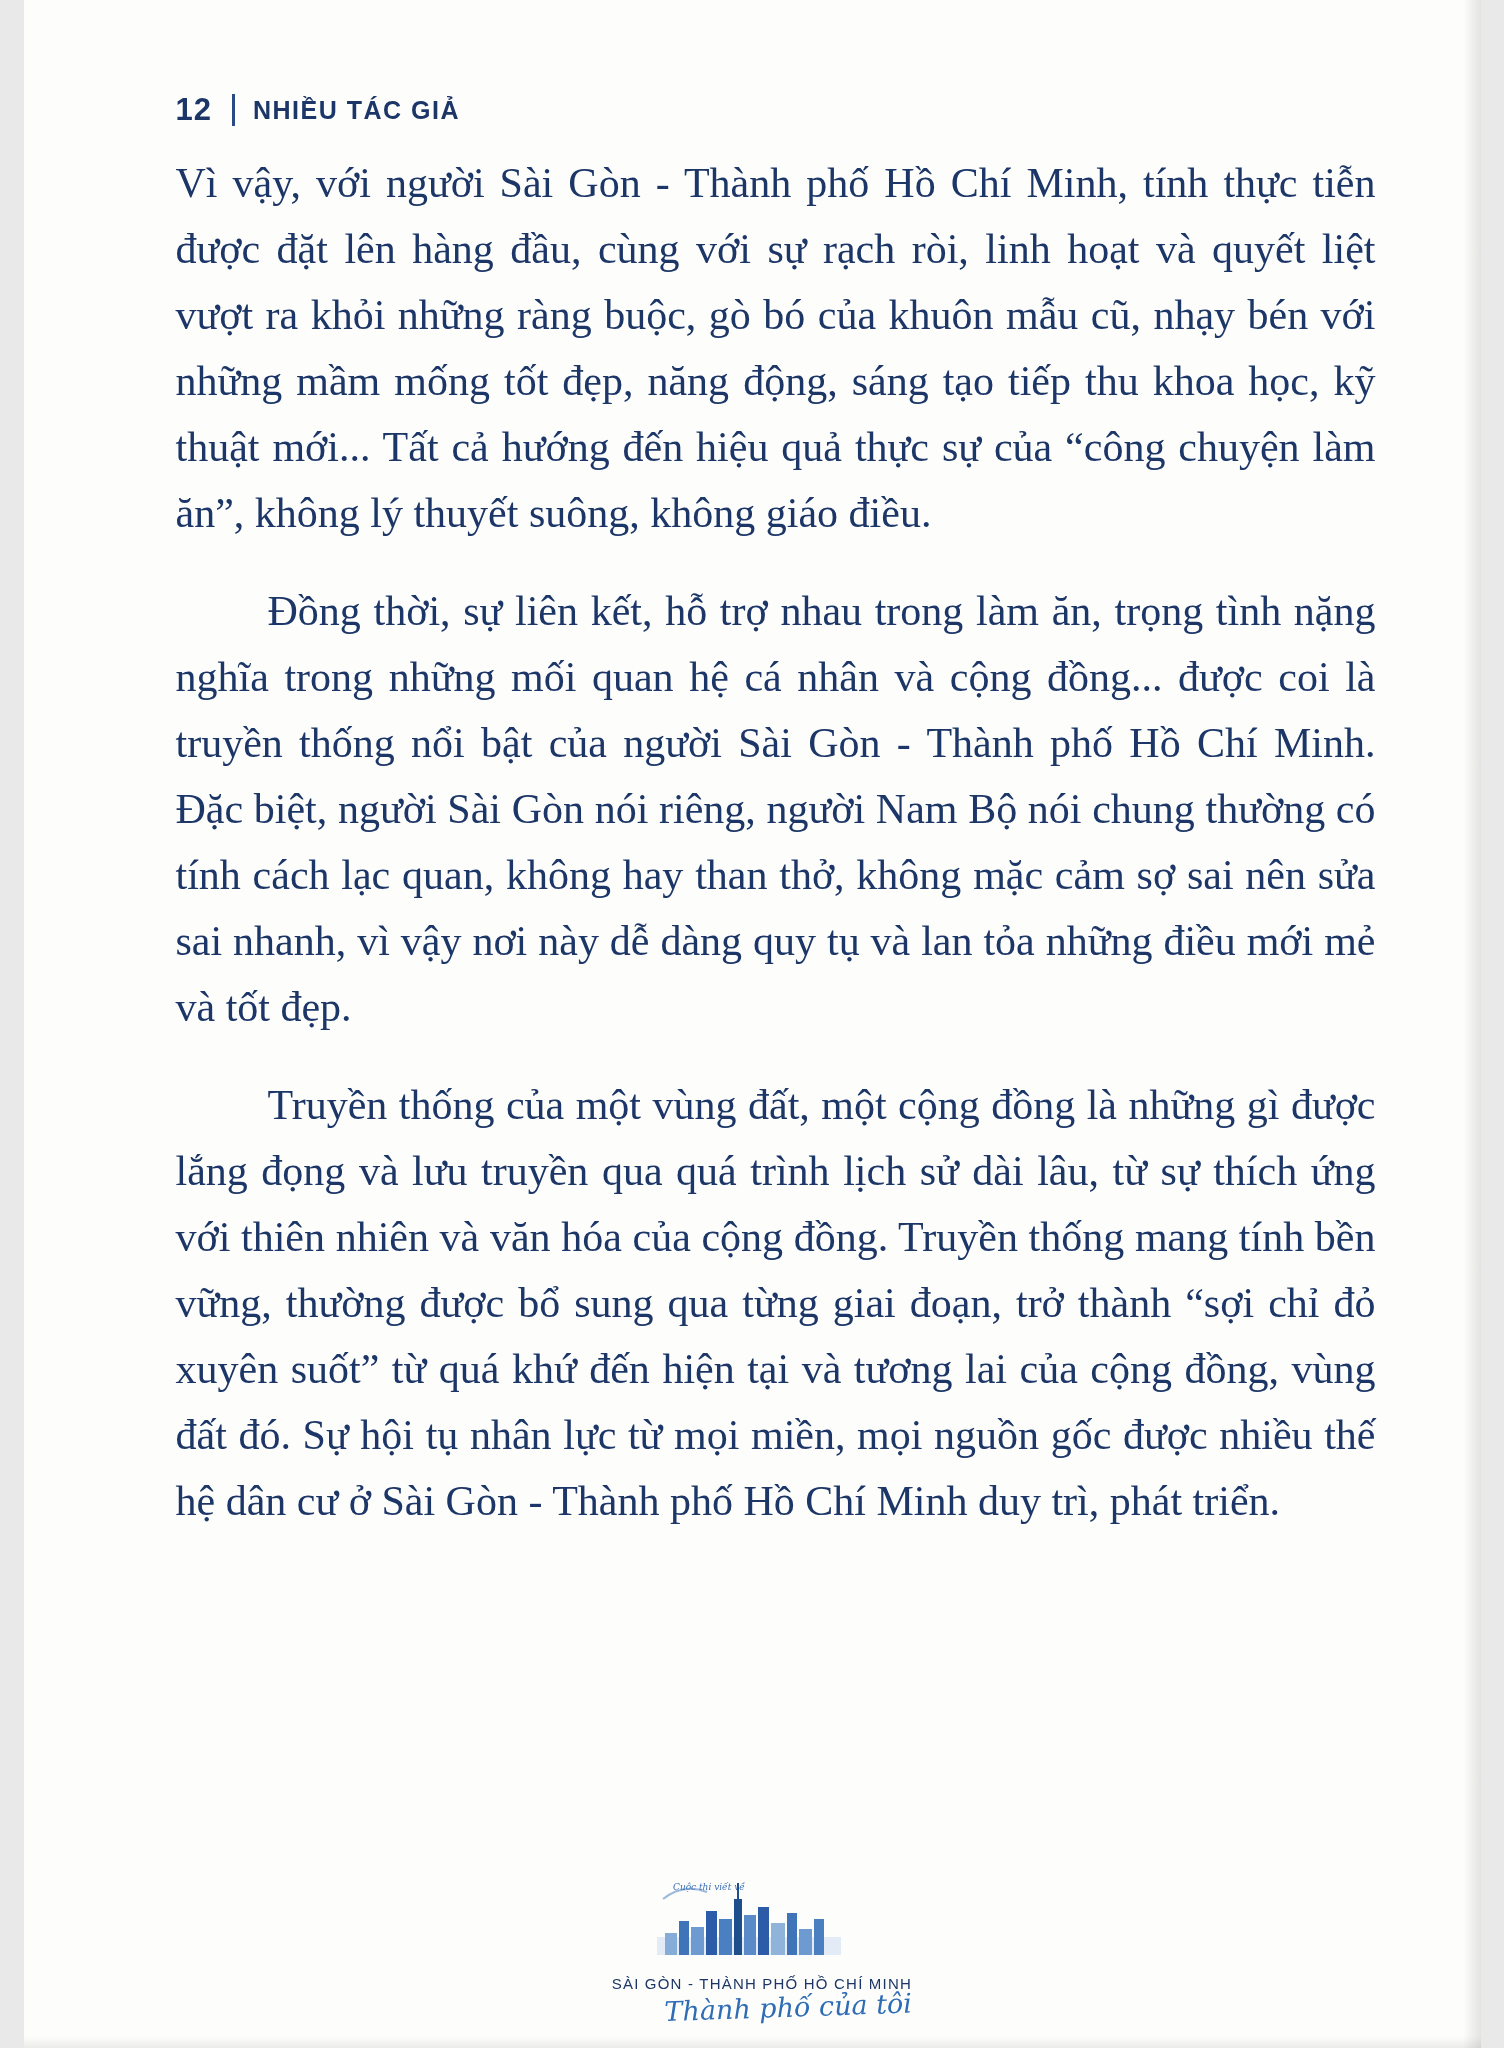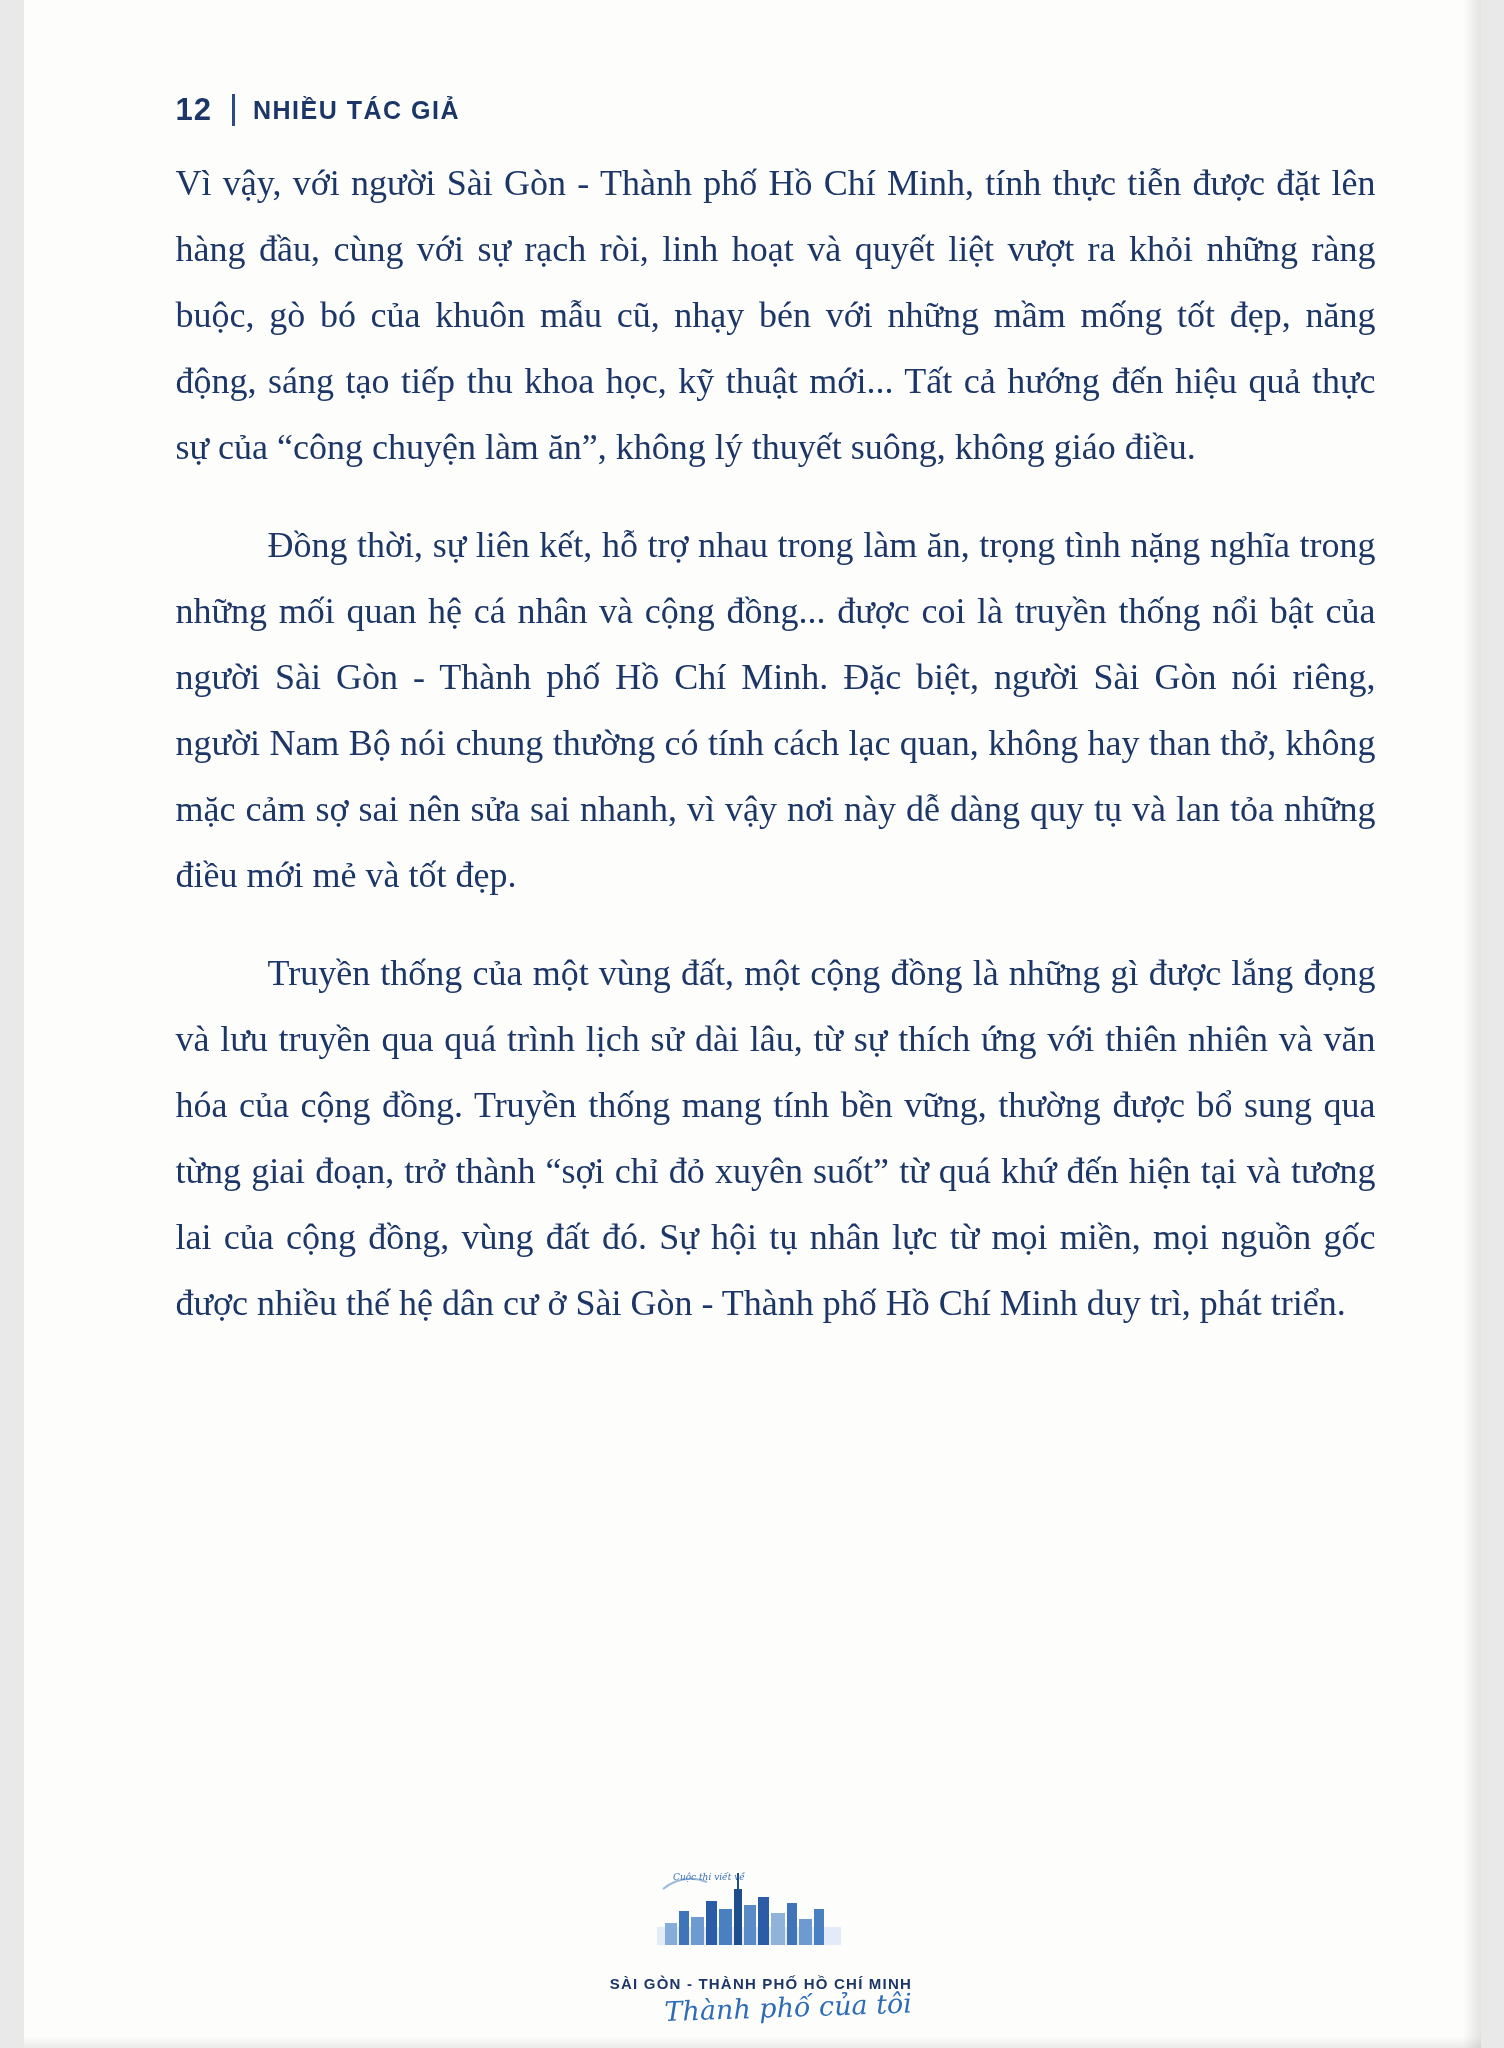--- a/index.html
+++ b/index.html
@@ -34,40 +34,40 @@
   .page-number { font-size: 31px; font-weight: 600; letter-spacing: 1px; }
   .header-divider {
     width: 3px; height: 32px; background: #2b4a86;
     margin: 0 18px 0 20px;
   }
   .header-author { font-size: 25px; font-weight: 700; letter-spacing: 1.5px; }
 
   .body-text {
     position: absolute; top: 150px; left: 152px; width: 1200px;
     color: var(--text, #1c3667);
-    font-size: 36px;
+    font-size: 42px;
     line-height: 66px;
     text-align: justify;
   }
   .para { margin-bottom: 32px; text-indent: 92px; }
   .para.no-indent { text-indent: 0; }
 
   .footer-logo {
     position: absolute; left: 50%; bottom: 24px;
     transform: translateX(-50%);
     text-align: right;
     width: 320px;
   }
   .logo-art { display: block; margin: 0 auto; }
   .logo-title {
     font-family: "Liberation Sans", sans-serif;
-    font-size: 15px; font-weight: 700;
+    font-size: 15px; font-weight: 400;
     color: var(--text, #1c3667);
     letter-spacing: 1.2px;
-    margin-top: 12px;
+    margin-top: 2px;
     white-space: nowrap;
   }
   .logo-script {
     font-family: "DejaVu Serif", serif;
     font-style: italic;
     font-size: 27px;
     color: var(--logo-script-blue, #2e6cb5);
     margin-top: 1px;
     transform: rotate(-2deg);
   }

